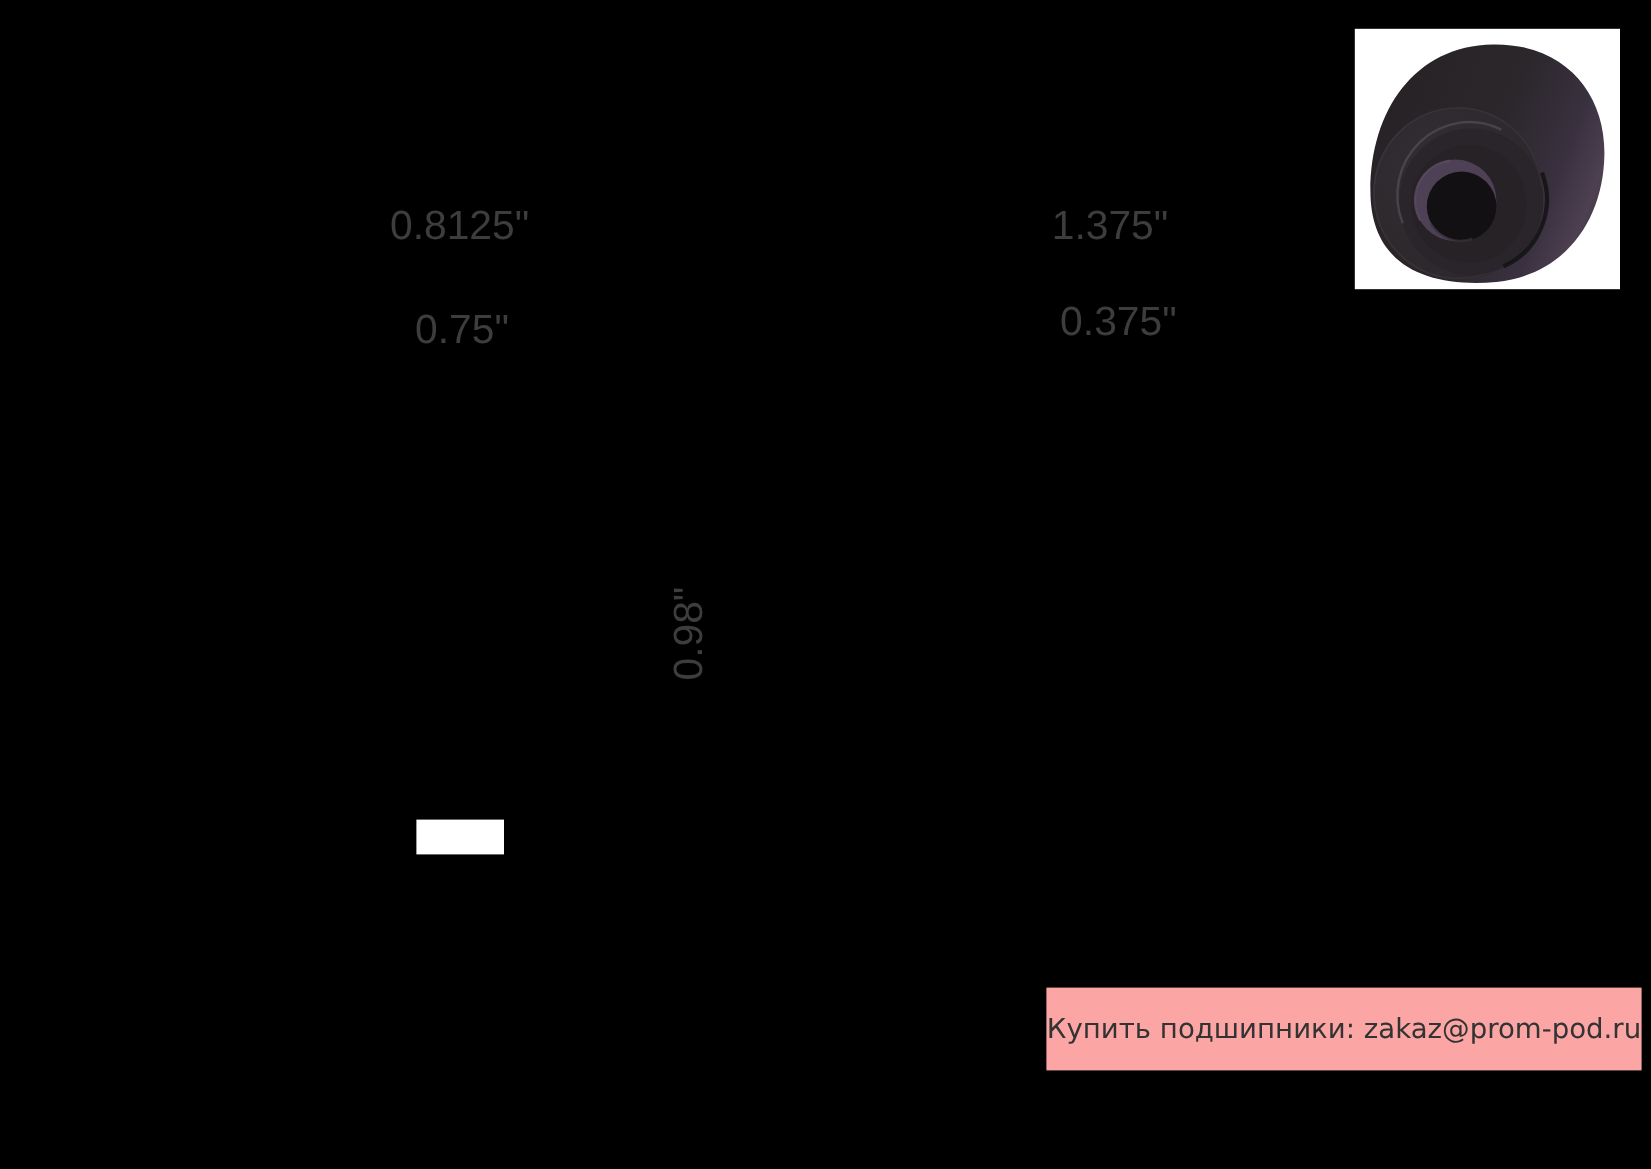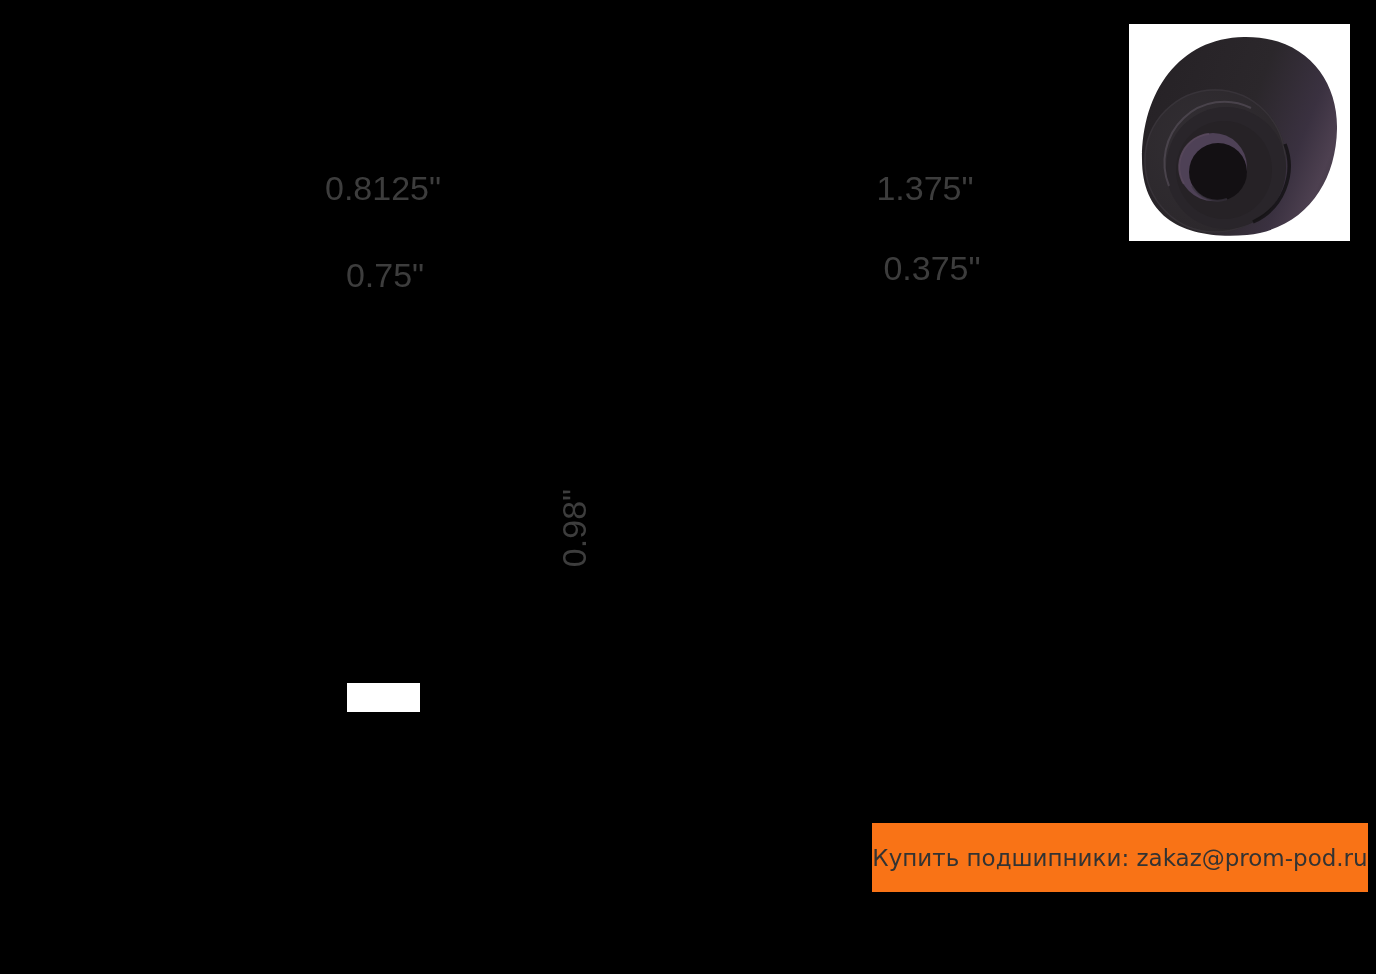--- a/index.html
+++ b/index.html
@@ -55,21 +55,21 @@
     width: 100%;
     height: 100%;
   }
 
   .contact-banner {
     position: absolute;
     left: 872px;
     top: 823px;
     width: 496px;
     height: 69px;
-    background: #f97316;
+    background: #fca5a5;
     display: flex;
     align-items: center;
     justify-content: center;
   }
   .contact-banner .contact-text {
     color: #333333;
     font-size: 23px;
     font-family: "DejaVu Sans", "Liberation Sans", sans-serif;
     white-space: nowrap;
   }

